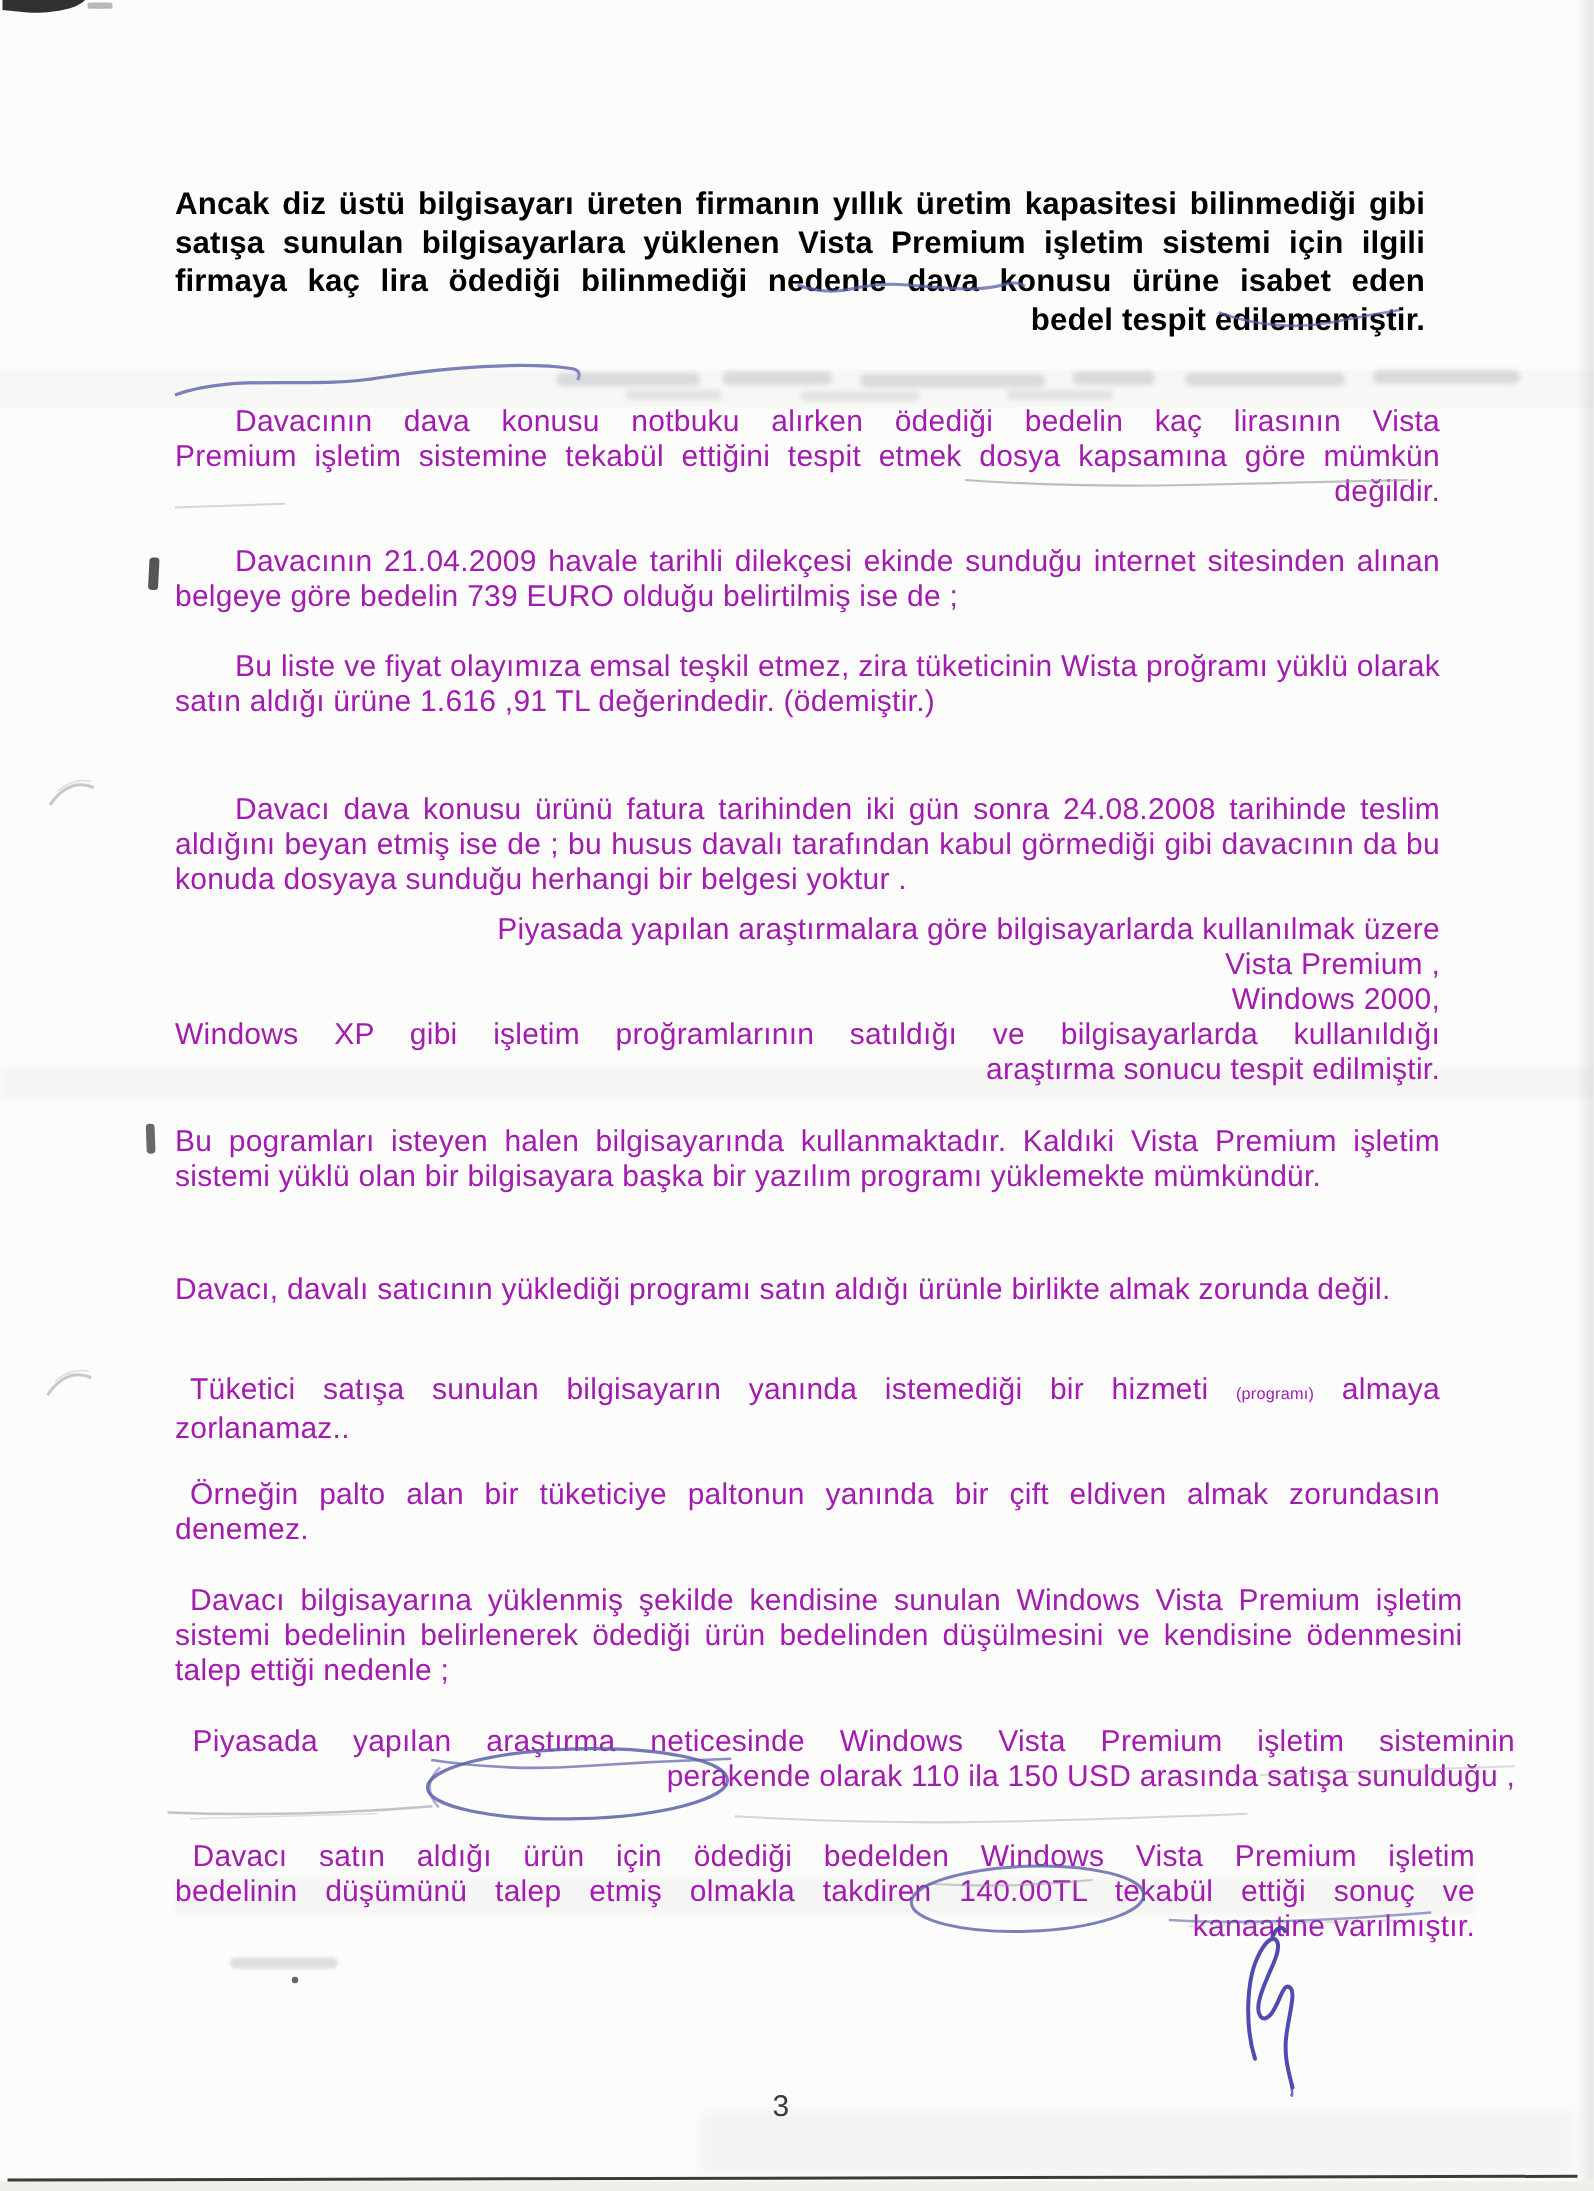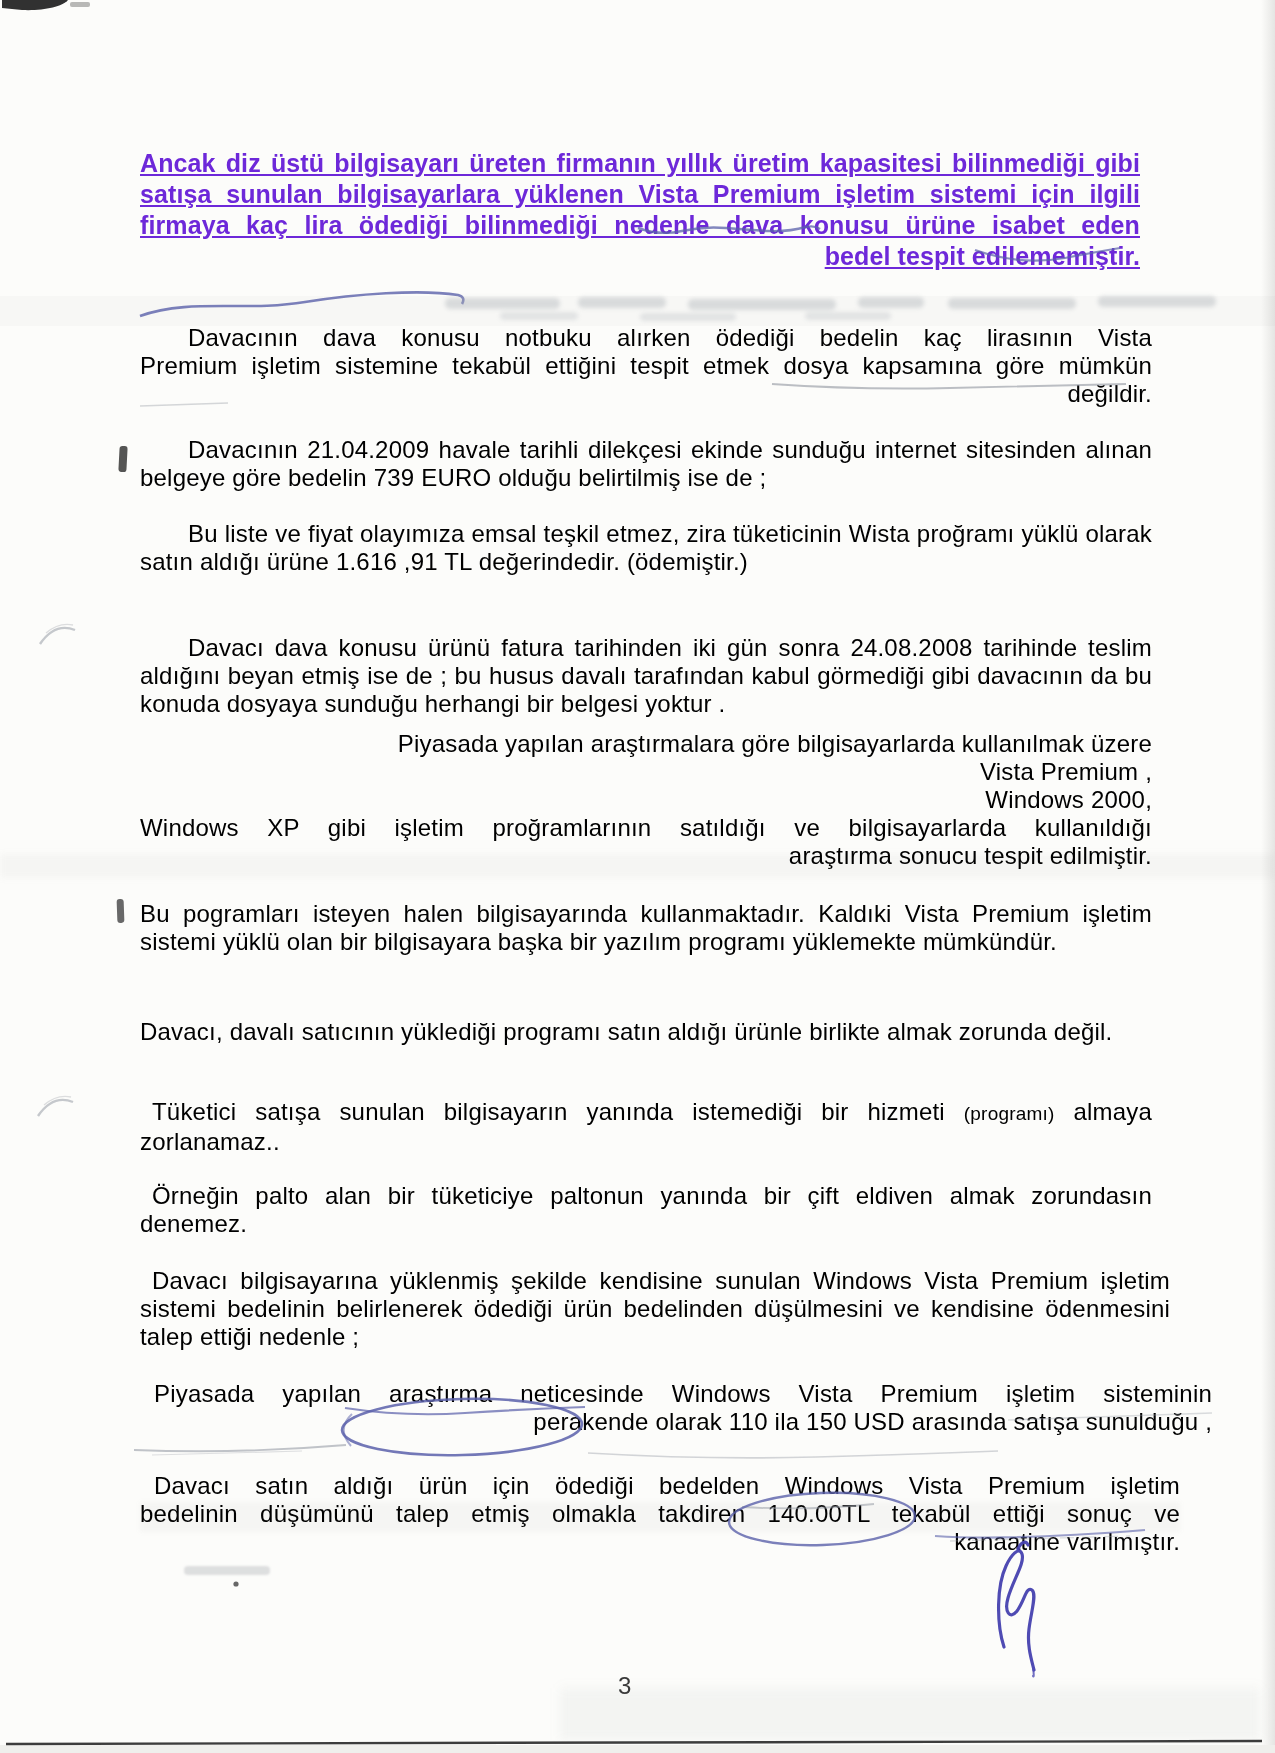--- a/index.html
+++ b/index.html
@@ -7,35 +7,34 @@
   body{
     width:1275px;height:1753px;position:relative;overflow:hidden;
     background:#fcfcfa;
     font-family:"Liberation Sans", sans-serif;
     color:#3b4048;
   }
   .para{
     position:absolute;left:140px;width:1012px;
     font-size:24px;line-height:28px;
     text-align:justify;
-    color:#000000;
+    color:#a21caf;
     letter-spacing:.2px;
   }
   .para.bold{
-    font-weight:bold;font-size:25px;line-height:31px;color:#6d28d9;width:1000px;
+    font-weight:bold;font-size:25px;line-height:31px;color:#000000;width:1000px;
     letter-spacing:.1px;
-    text-decoration:underline;
   }
   .line{text-align:right;}
   .line.just{text-align:justify;text-align-last:justify;}
   .indent1{text-indent:48px;}
   .pl1{padding-left:48px;}
   .pl2{padding-left:14px;}
   .indent2{text-indent:12px;}
-  .small-inline{font-size:19px;margin-top:42px;}
+  .small-inline{font-size:13px;margin-top:42px;}
   .page-number{
     position:absolute;left:618px;top:1672px;
     font-size:24px;color:#3a3a3a;
   }
   .overlay{position:absolute;left:0;top:0;pointer-events:none;}
   .right-edge{
     position:absolute;right:0;top:0;width:14px;height:1753px;
     background:linear-gradient(to right, rgba(90,90,88,0) 0%, rgba(90,90,88,.14) 100%);
   }
   .band{position:absolute;pointer-events:none;}

